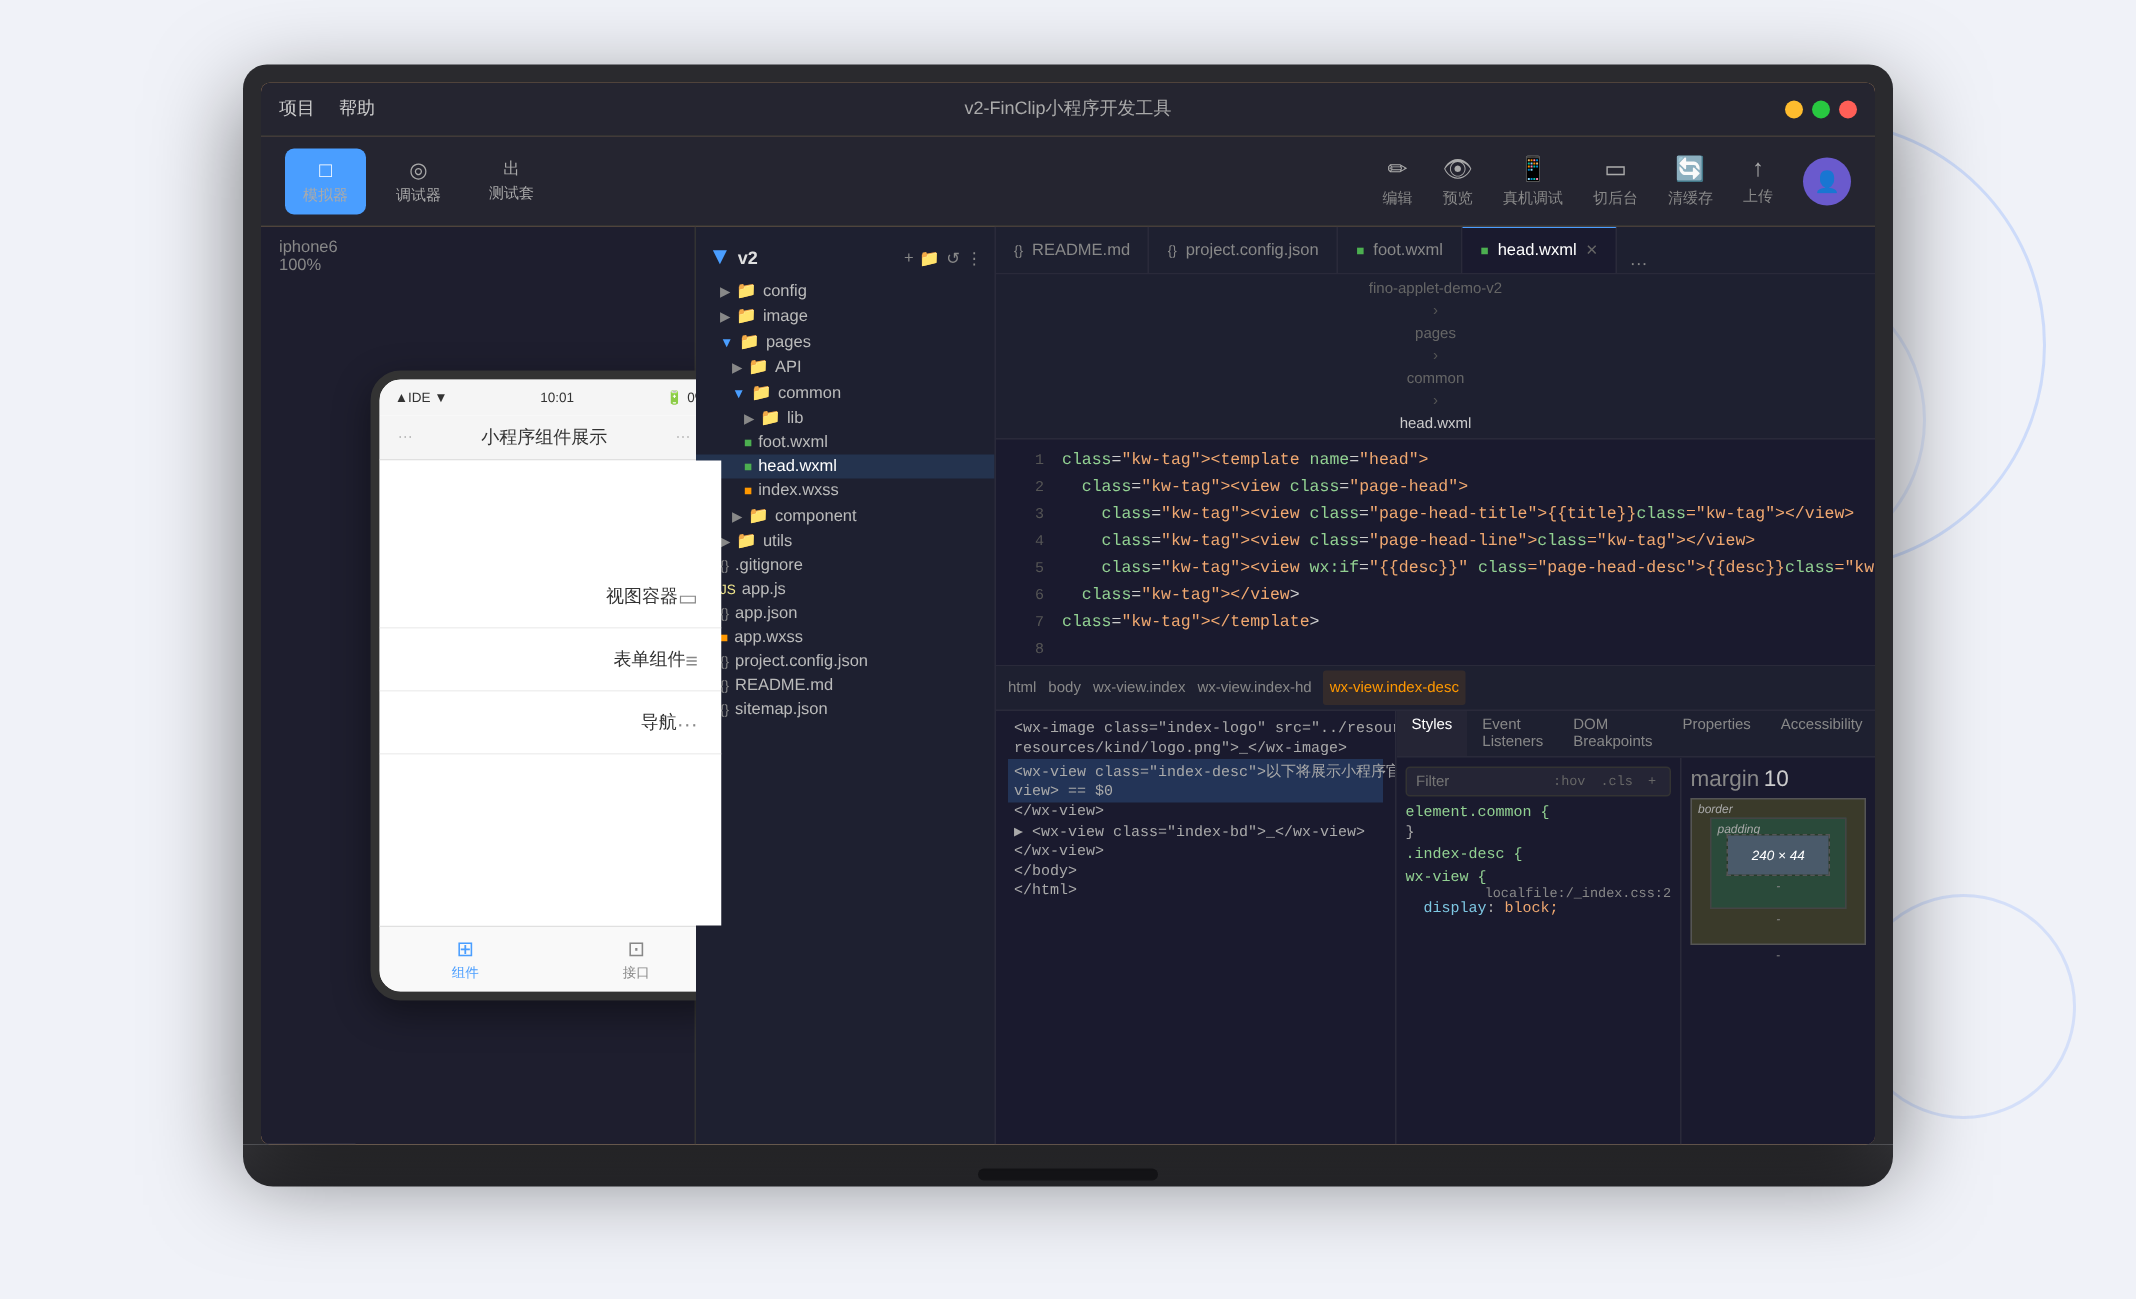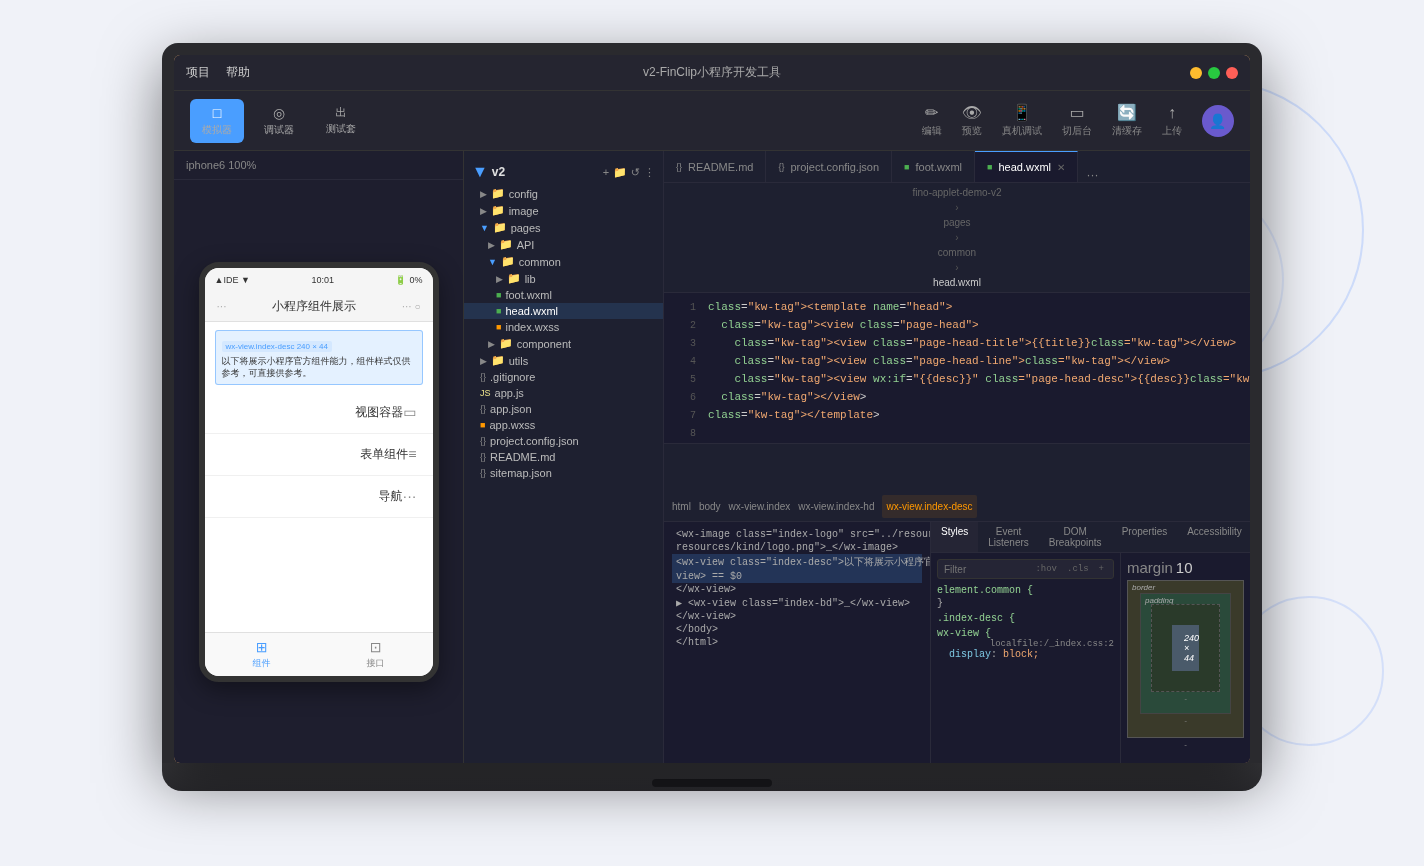--- a/index.html
+++ b/index.html
@@ -214,21 +214,21 @@
       flex: 1;
       overflow: hidden;
     }
 
     
     .phone-panel {
       width: 290px;
       background: #1e1e2e;
       border-right: 1px solid #333;
       display: flex;
-      flex-direction: column;
+      flex-direction: row;
       flex-shrink: 0;
     }
 
     .phone-panel-header {
       padding: 8px 12px;
       font-size: 11px;
       color: #888;
       border-bottom: 1px solid #2a2a3a;
     }
 
@@ -527,21 +527,20 @@
       gap: 4px;
       align-items: center;
       flex-shrink: 0;
       border-bottom: 1px solid #2a2a3a;
       flex-wrap: wrap;
     }
 
     .devtools-bc-item {
       cursor: pointer;
       color: #888;
-      margin-top: 48px;
     }
 
     .devtools-bc-item.active {
       color: #ff9800;
       background: rgba(255, 152, 0, 0.1);
       padding: 6px 4px;
       border-radius: 2px;
     }
 
     .devtools-main {
@@ -577,21 +576,20 @@
       overflow-y: auto;
       display: flex;
       flex-direction: column;
     }
 
     .styles-tabs {
       display: flex;
       background: #1e2030;
       border-bottom: 1px solid #2a2a3a;
       flex-shrink: 0;
-      text-align: center;
     }
 
     .styles-tab {
       padding: 4px 10px;
       font-size: 10px;
       color: #888;
       cursor: pointer;
     }
 
     .styles-tab.active {
@@ -706,21 +704,21 @@
     .bm-border {
       background: #2a4a3a;
       border: 1px solid #444;
       padding: 10px;
       position: relative;
     }
 
     .bm-padding {
       background: #2a3a2a;
       border: 1px dashed #555;
-      padding: 20px;
+      padding: 0;
       position: relative;
     }
 
     .bm-content {
       background: #4a5a6a;
       padding: 8px 12px;
       text-align: center;
       font-size: 9px;
       color: #fff;
       position: relative;
@@ -810,24 +808,20 @@
                   <span data-name="phone-signal" data-interactable="false">▲IDE ▼</span>
                   <span data-name="phone-time" data-interactable="false">10:01</span>
                   <span data-name="phone-battery" data-interactable="false">🔋 <span>0%</span></span>
                 </div>
                 <div class="phone-app-title" data-name="phone-app-title-bar" data-interactable="false">
                   <span style="color:#aaa; font-size:10px">···</span>
                   <span data-name="phone-app-name" data-interactable="false">小程序组件展示</span>
                   <span style="color:#aaa; font-size:10px">···  ○</span>
                 </div>
                 <div class="phone-content" data-name="phone-content" data-interactable="false">
-                  <div class="phone-highlight-box" data-name="phone-highlight-box" data-interactable="false">
-                    <div class="phone-highlight-label" data-name="phone-highlight-label" data-interactable="false">wx-view.index-desc  240 × 44</div>
-                    <div class="phone-highlight-text" data-name="phone-highlight-text" data-interactable="false">以下将展示小程序官方组件能力，组件样式仅供参考，可直接供参考。</div>
-                  </div>
                   <div class="phone-menu-items" data-name="phone-menu-list" data-interactable="false" id="phone-menu-container">
                   <div class="phone-menu-item" data-name="phone-menu-item" data-interactable="true">
                         <span data-interactable="false">视图容器</span>
                         <span class="phone-menu-icon" data-name="phone-menu-icon" data-interactable="false">▭</span>
                       </div>
                       <div class="phone-menu-item" data-name="phone-menu-item" data-interactable="true">
                         <span data-interactable="false">表单组件</span>
                         <span class="phone-menu-icon" data-name="phone-menu-icon" data-interactable="false">≡</span>
                       </div>
                       <div class="phone-menu-item" data-name="phone-menu-item" data-interactable="true">

